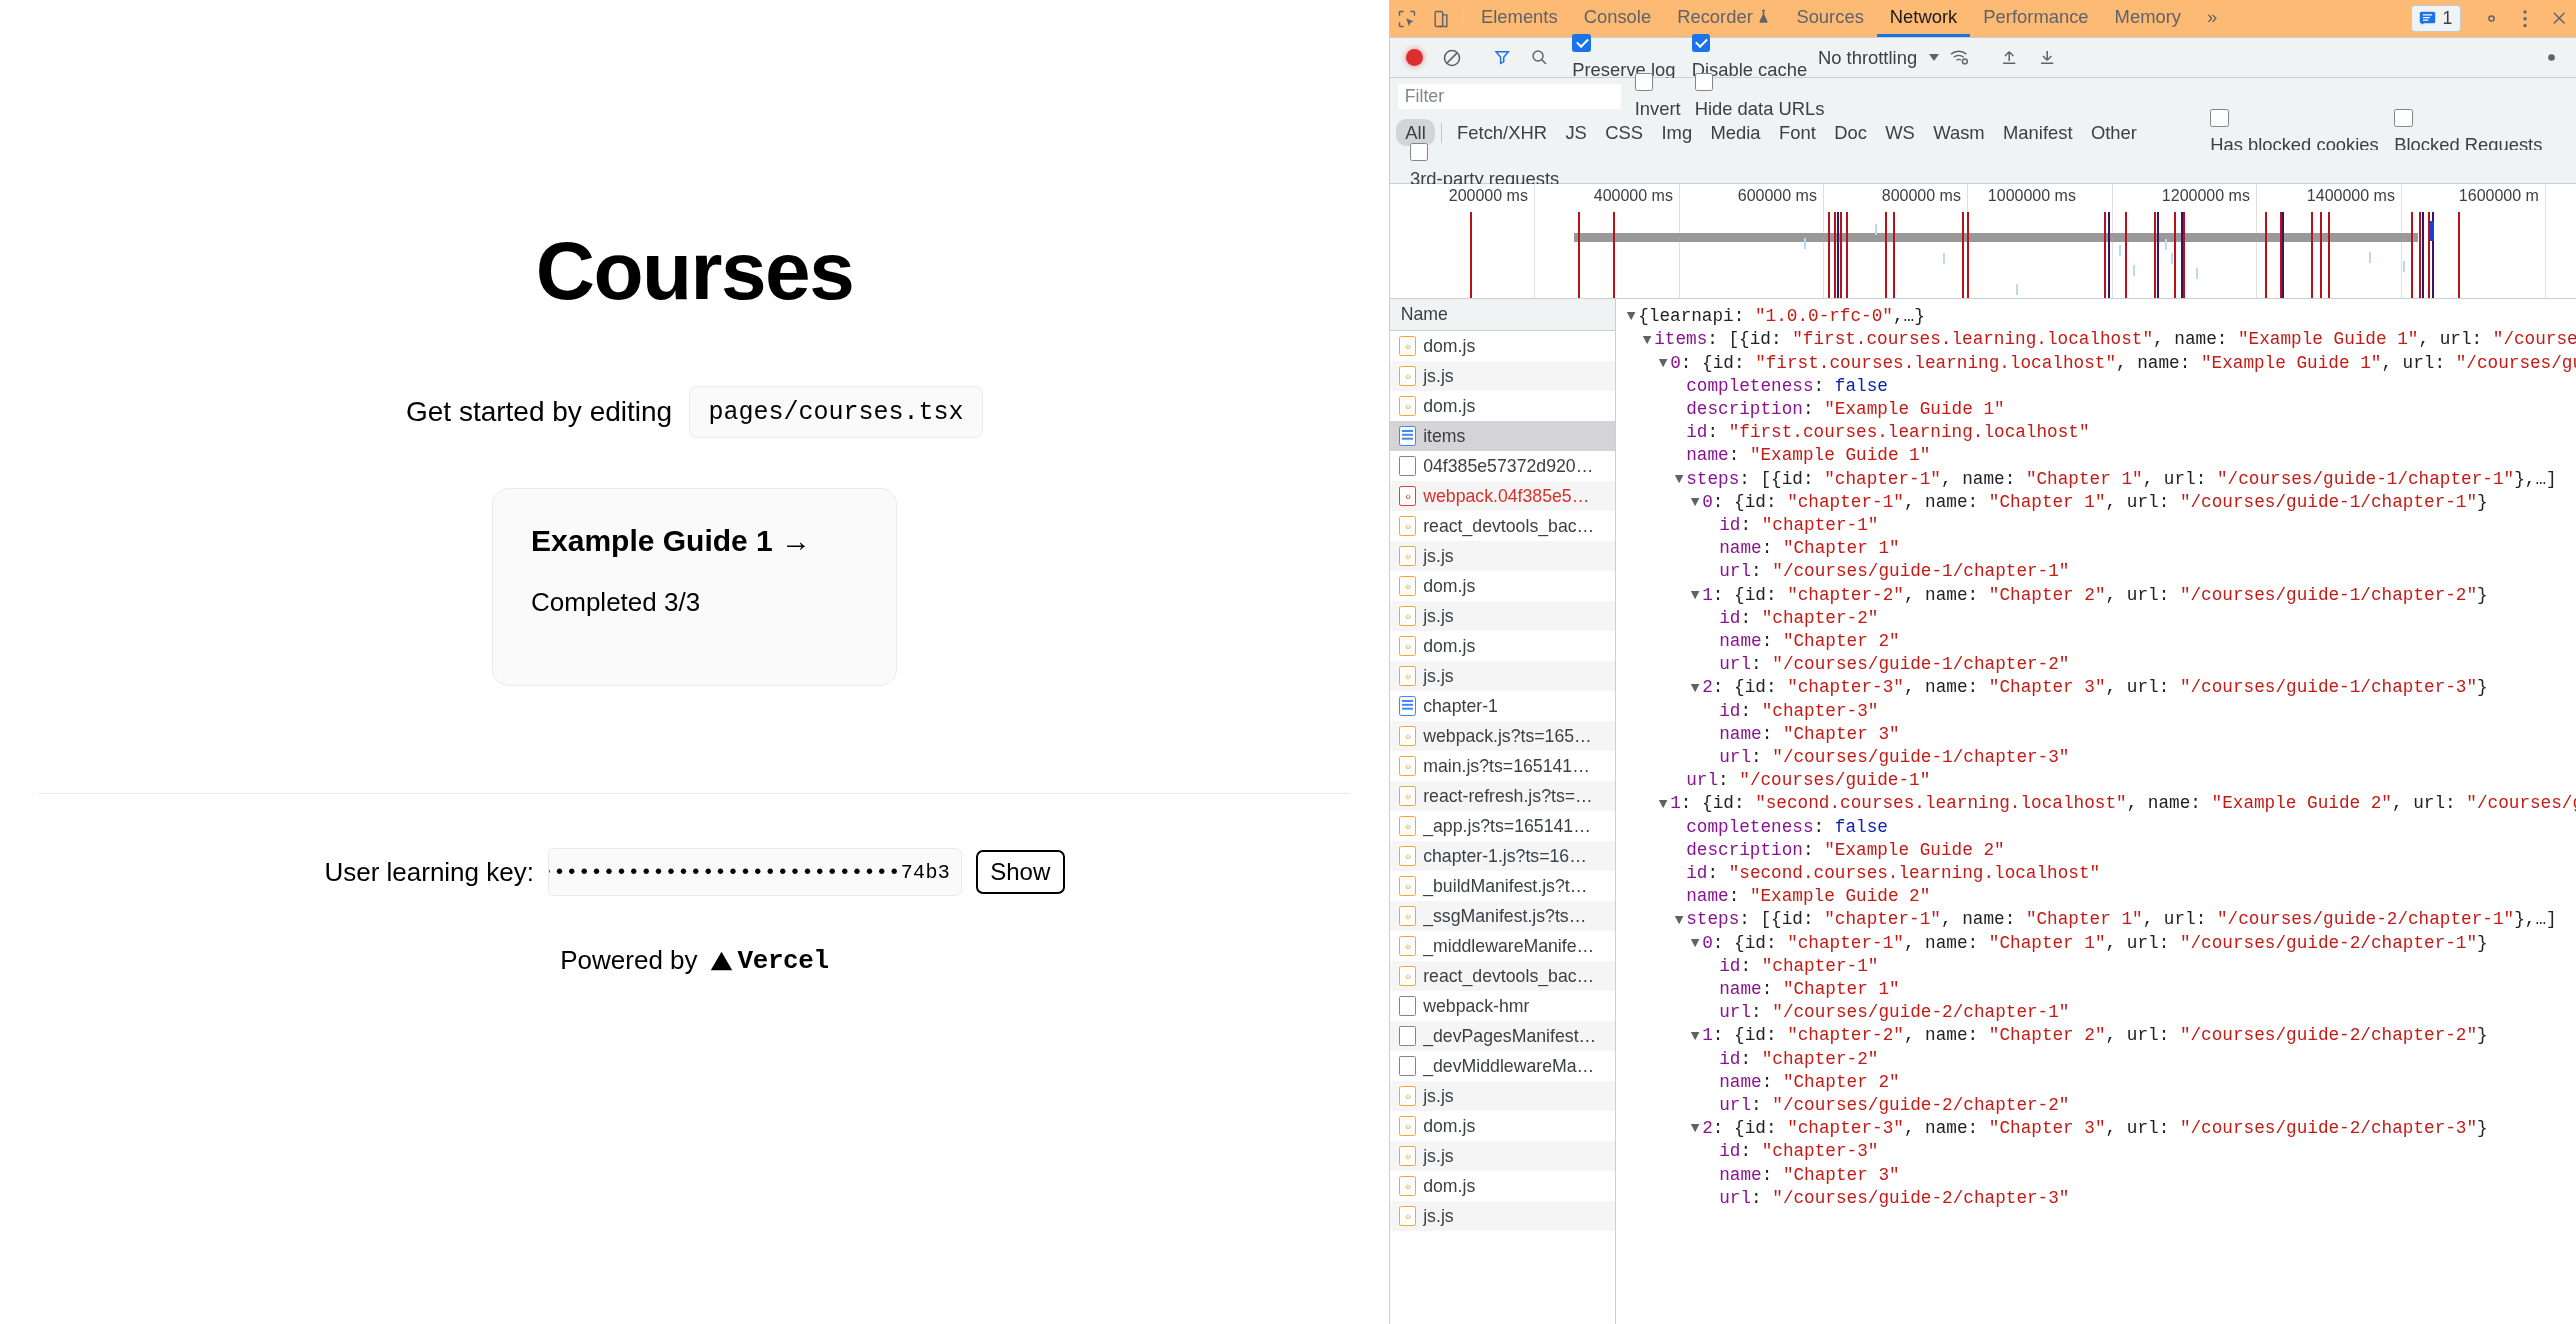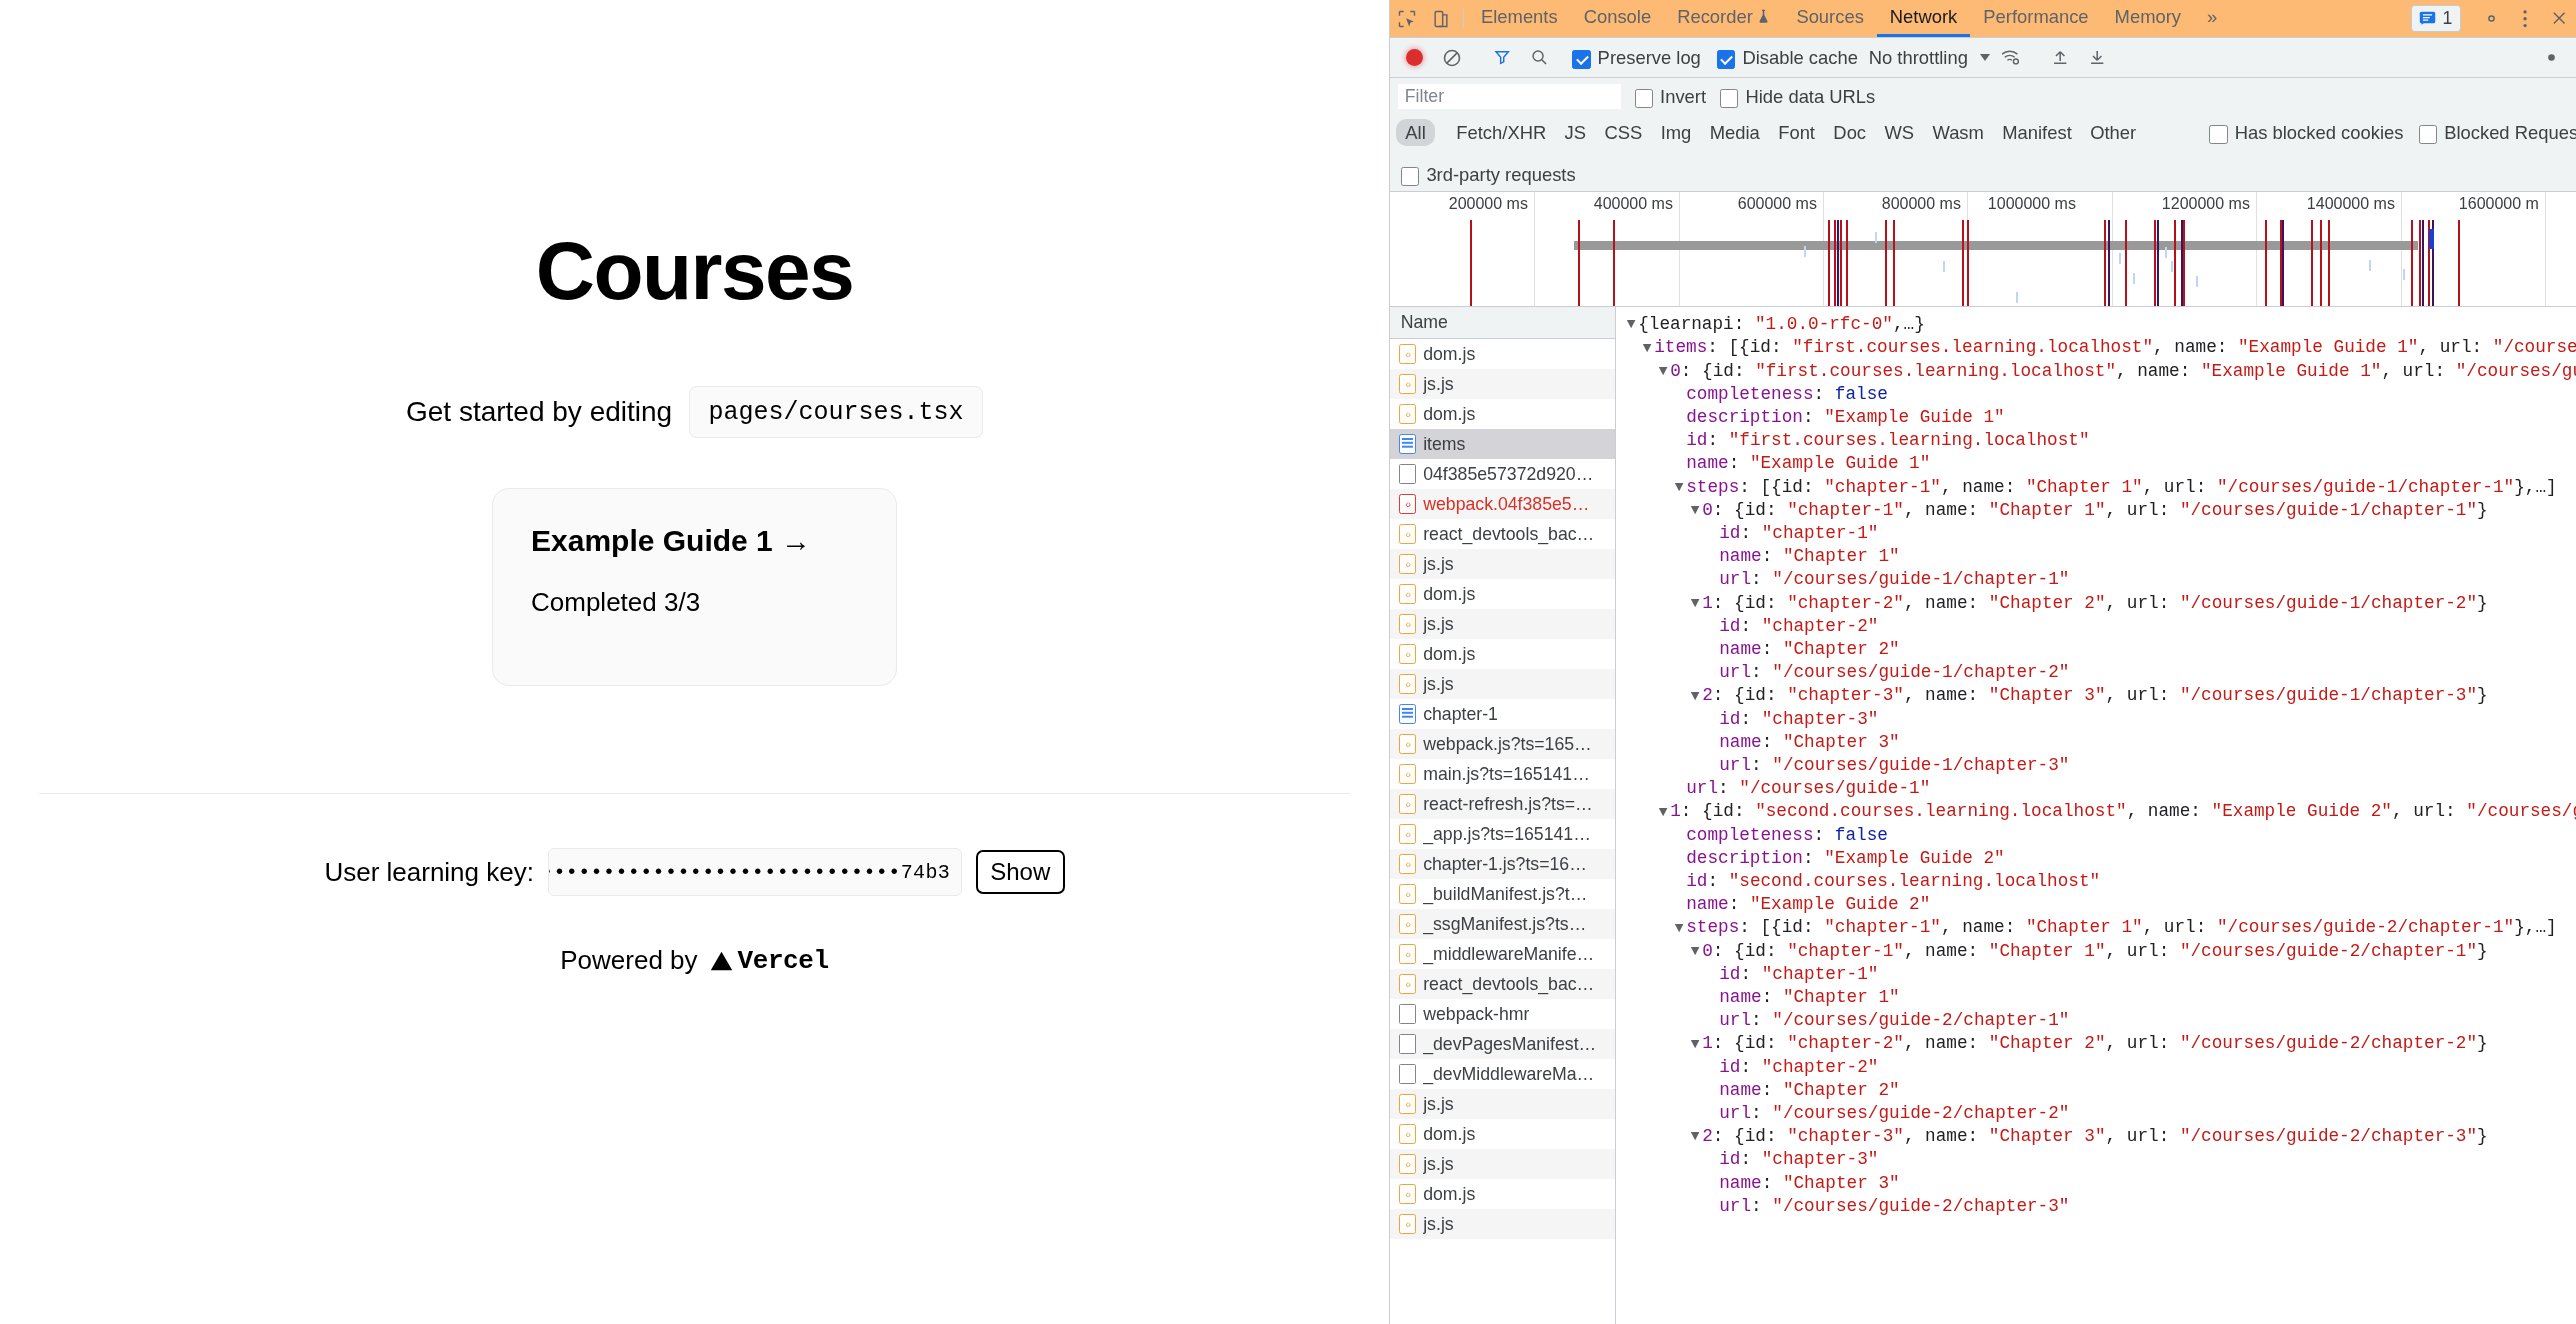--- a/index.html
+++ b/index.html
@@ -113,22 +113,22 @@
   .dt-toolbar {
     height: 40px; display: flex; align-items: center; gap: 3.1px;
     padding: 0 7.7px; background: #f0f3f4;
     border-bottom: 0.8px solid #cacdd1; flex: 0 0 40px;
   }
   .record-dot {
     width: 17px; height: 17px; border-radius: 50%;
     background: #db2f2f; box-shadow: 0 0 5.4px 1.5px rgba(219,47,47,.35);
   }
   .chk-wrap {
-    display: flex; align-items: flex-end; gap: 7px;
-    font-size: 18.4px; color: #3c4043; cursor: pointer; white-space: nowrap;
+    display: flex; align-items: flex-start; gap: 7px;
+    font-size: 18.4px; color: #3c4043; cursor: pointer; white-space: nowrap; flex-direction: column;
   }
   .chk {
     width: 18.4px; height: 18.4px; border: 1.5px solid #80868b;
     border-radius: 2.3px; background: #fff; flex: 0 0 18.4px;
     position: relative;
   }
   .chk.checked { background: #1a73e8; border-color: #1a73e8; }
   .chk.checked::after {
     content: ""; position: absolute; left: 5.4px; top: 1.5px;
     width: 4.6px; height: 9.2px; border: solid #fff;
@@ -165,22 +165,22 @@
     font-size: 18.4px; color: #3c4043; padding: 2.3px 9.2px;
     border-radius: 10.7px; cursor: pointer; white-space: nowrap;
   }
   .type-chip.active { background: #d2d5d8; }
   .type-sep { width: 0.8px; height: 20px; background: #c4c7ca; margin: 0 6.1px; }
   .typerow-extra { display: flex; align-items: center; gap: 15.4px; margin-left: 17px; padding-left: 47px; }
 
   
   .dt-thirdrow {
     height: 34px; display: flex; align-items: center;
-    padding: 0 11px; background: #f0f3f4;
-    border-bottom: 0.8px solid #cacdd1; flex: 0 0 34px; margin-top: 8px;
+    padding: 0 20px; background: #f0f3f4;
+    border-bottom: 0.8px solid #cacdd1; flex: 0 0 34px;
   }
 
   
   .dt-overview {
     height: 115px; background: #fff; position: relative;
     border-bottom: 0.8px solid #cacdd1; flex: 0 0 115px; overflow: hidden;
   }
   .ov-tick {
     position: absolute; top: 0; height: 115px; width: 0.8px; background: #e0e0e0;
   }

